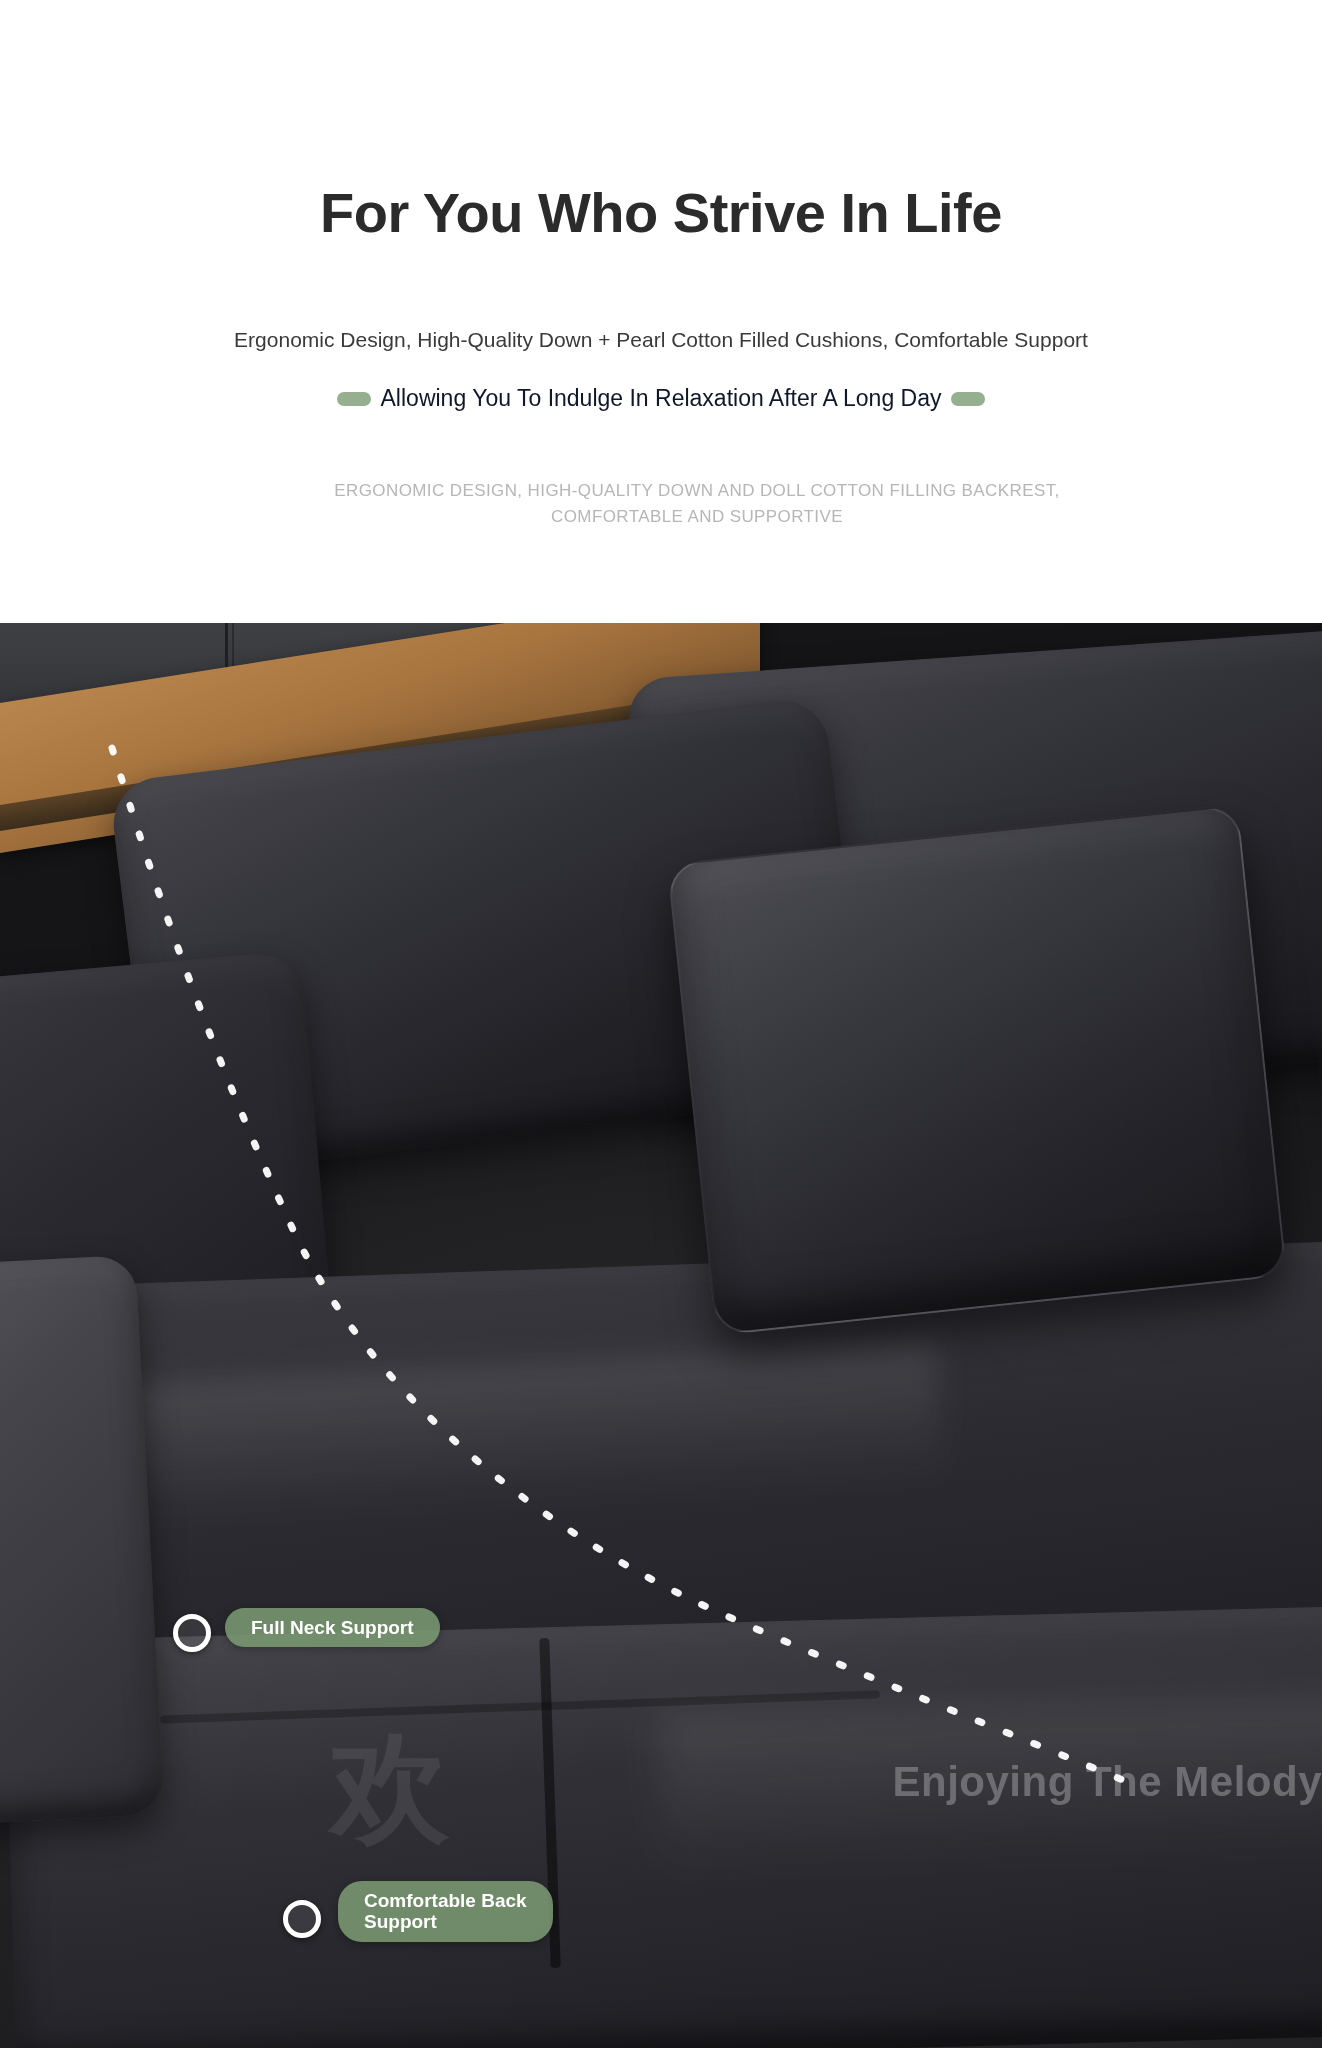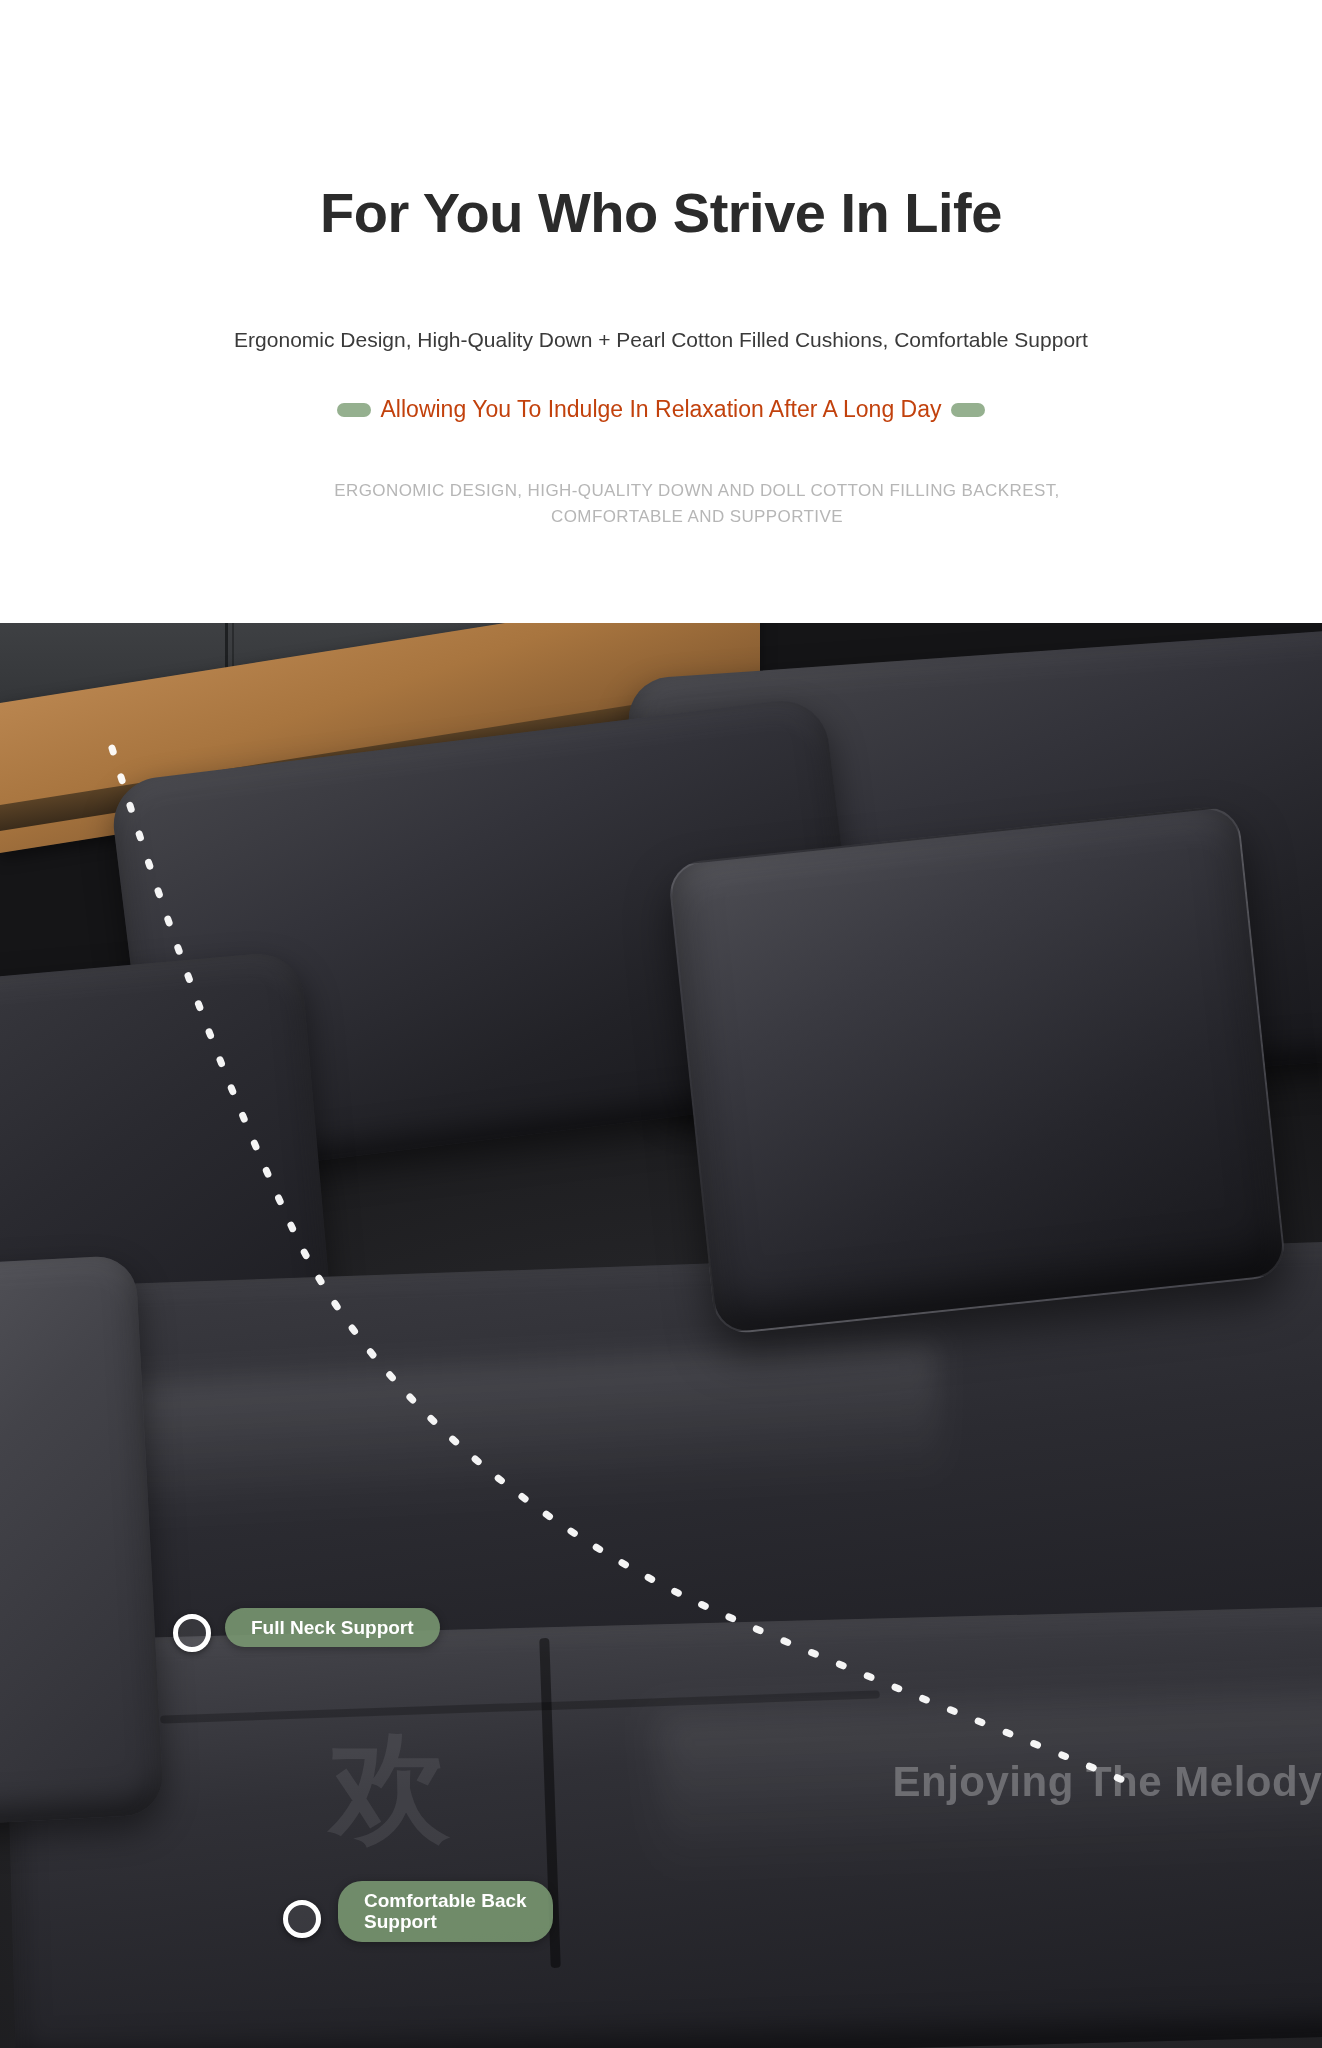--- a/index.html
+++ b/index.html
@@ -46,23 +46,22 @@
   .tagline-wrap {
     position: absolute;
     left: 0; top: 385px;
     width: 1322px;
     text-align: center;
   }
   .tagline {
     display: inline-block;
     position: relative;
     font-size: 23px;
-    color: #c2410c;
+    color: #0f172a;
     padding: 0 38px;
-    margin-top: 11px;
   }
   .pill-left, .pill-right {
     position: absolute;
     top: 50%;
     transform: translateY(-50%);
     width: 34px;
     height: 14px;
     border-radius: 7px;
     background: #8fac89;
     opacity: 0.95;

